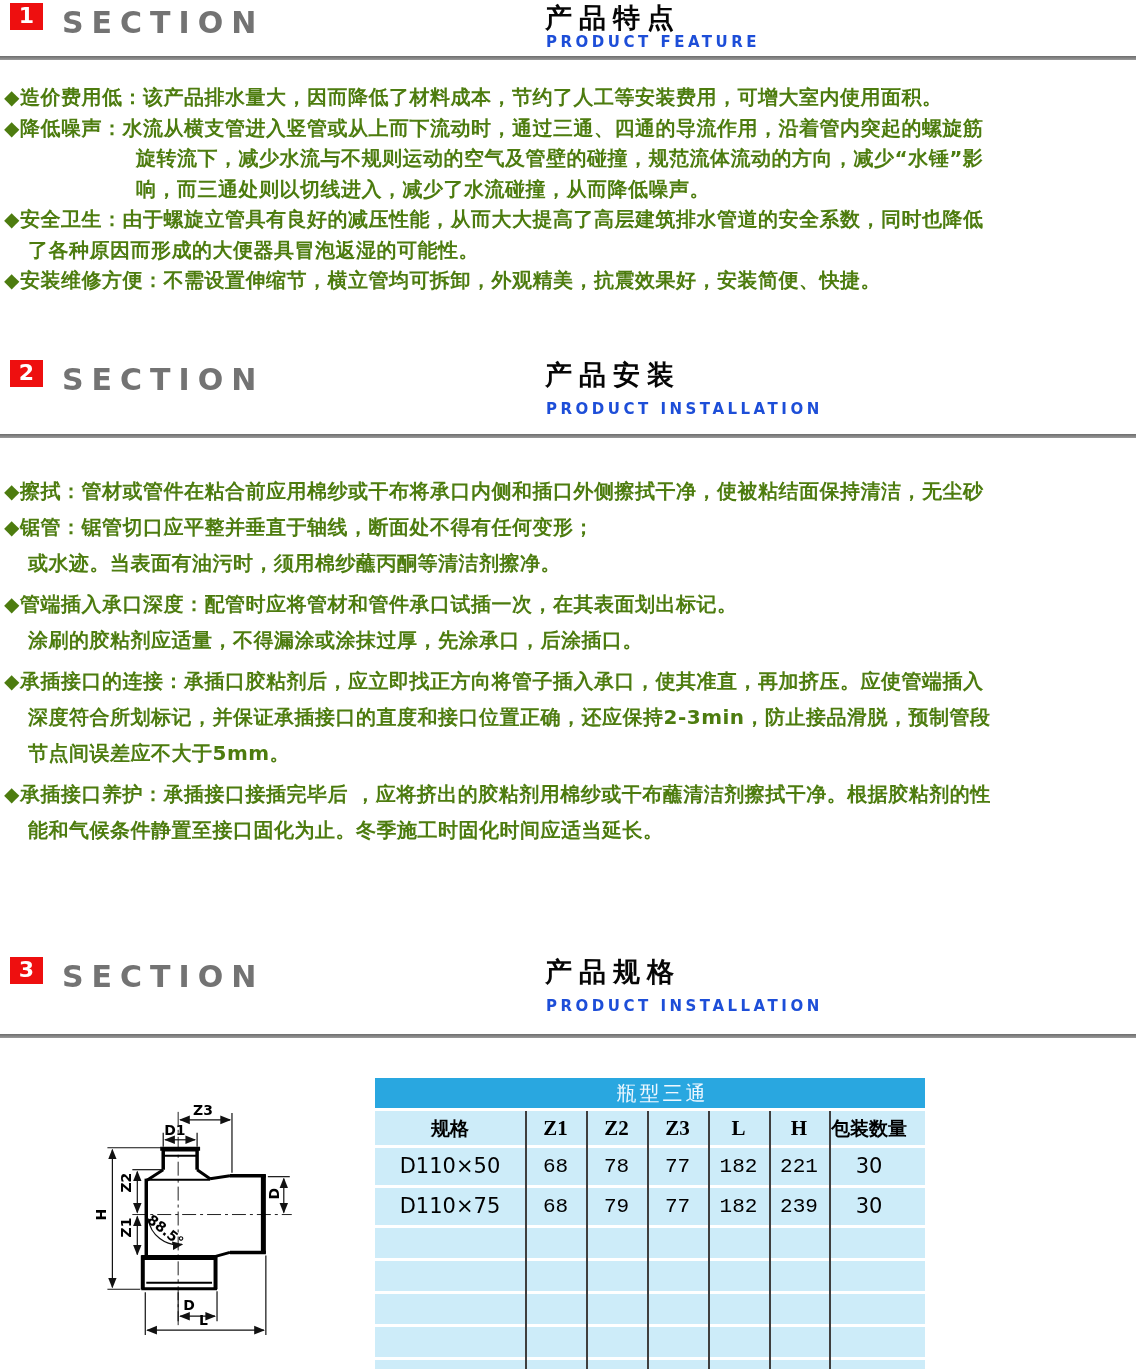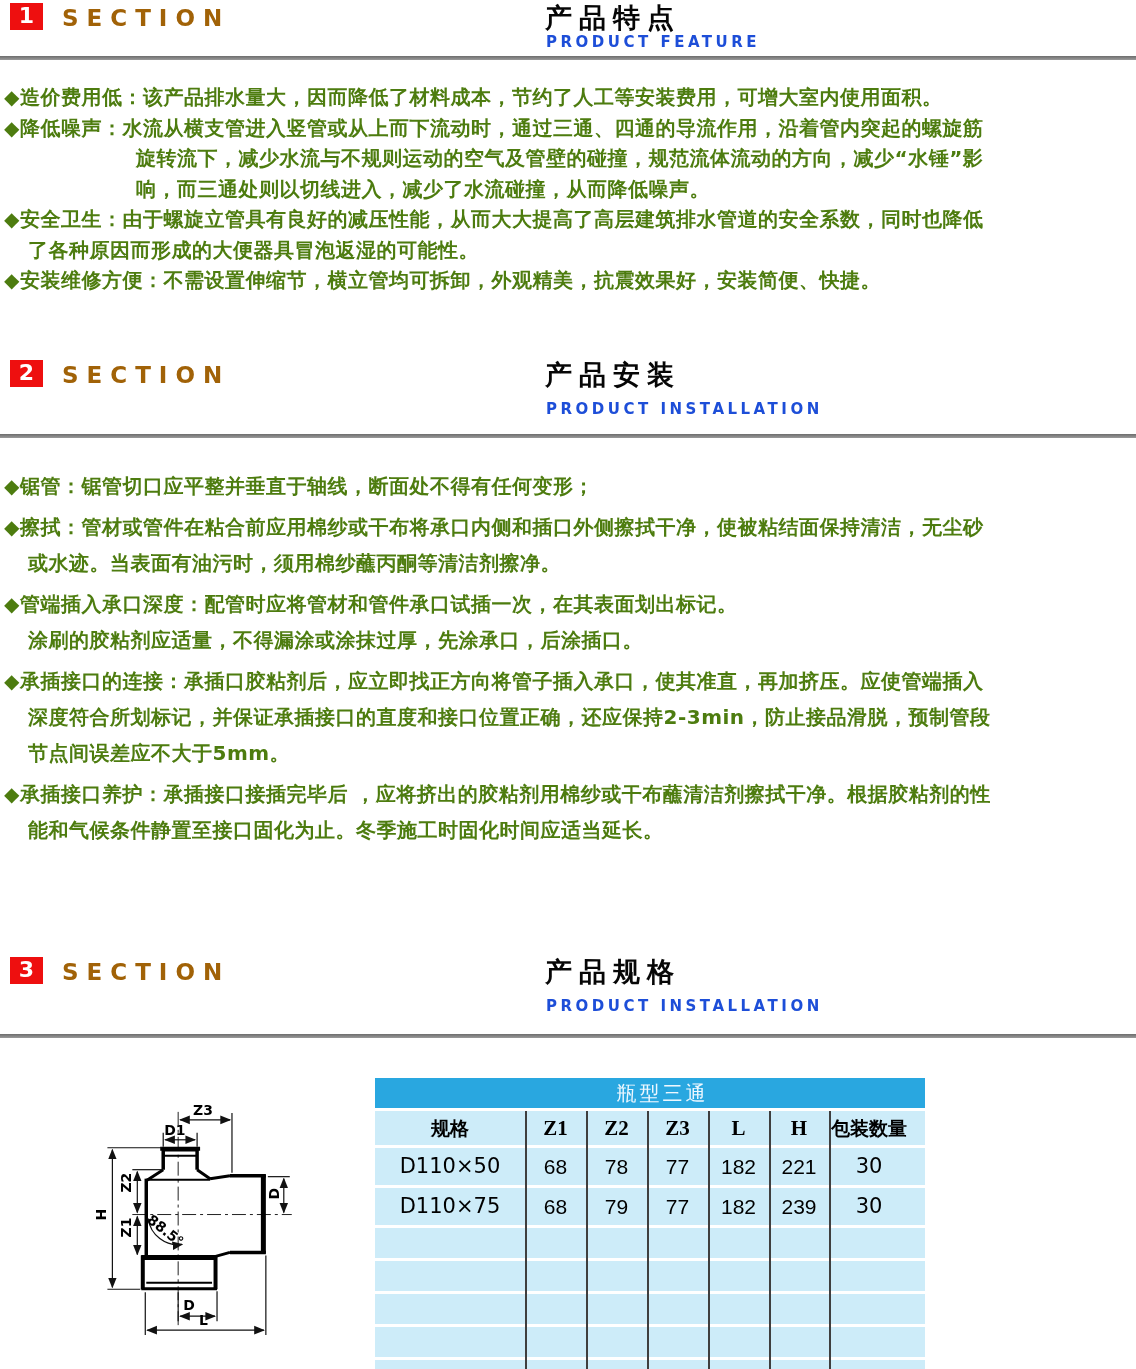--- a/index.html
+++ b/index.html
@@ -9,22 +9,22 @@
     font-family:"DejaVu Sans",sans-serif;color:#000;
   }
   
   .sec-header{position:absolute;left:0;width:1136px;height:60px;}
   .sec-num{
     position:absolute;left:10px;top:0;width:33px;height:27px;
     background:#ee0f0f;color:#fff;font-size:22px;font-weight:bold;
     text-align:center;line-height:26px;
   }
   .sec-label{
-    position:absolute;left:62px;top:2px;font-size:23px;font-weight:600;
-    letter-spacing:8px;color:#a16207;
+    position:absolute;left:62px;top:2px;font-size:30px;font-weight:600;
+    letter-spacing:8px;color:#737373;
   }
   .title-cn{
     position:absolute;left:545px;top:-3px;font-size:27px;font-weight:bold;
     letter-spacing:7px;color:#060606;
   }
   .title-en{
     position:absolute;left:546px;top:33px;font-size:15px;font-weight:bold;
     letter-spacing:3.5px;color:#1d4ed8;
   }
   .divider{
@@ -58,21 +58,21 @@
   .t-row{display:flex;background:#cdecf9;margin-bottom:3px;}
   .t-row .c{text-align:center;box-sizing:border-box;}
   .c0{width:150px;} .c1,.c2,.c3,.c4{width:61px;} .c5{width:60px;} .c6{width:80px;}
   .t-head{height:34px;}
   .t-head .c{font-weight:bold;line-height:34px;}
   .t-head .cn{font-size:19px;font-family:"DejaVu Sans",sans-serif;}
   .t-head .sr{font-size:21px;font-family:"Liberation Serif",serif;}
   .t-data{height:37px;}
   .t-data .c{line-height:37px;font-size:21px;}
   .t-data .spec{font-family:"DejaVu Sans",sans-serif;}
-  .t-data .num{font-family:Liberation Sans, sans-serif;}
+  .t-data .num{font-family:Liberation Mono, monospace;}
   .t-data .qty{font-family:"DejaVu Sans",sans-serif;}
   .t-empty{height:30px;}
   .v-line{
     position:absolute;top:33px;bottom:0;width:2px;background:#3f3f3f;
   }
 </style>
 </head>
 <body>
 
 <div class="page">
@@ -97,22 +97,22 @@
 
   <div class="sec-header" style="top:360px">
     <div class="sec-num">2</div>
     <div class="sec-label">SECTION</div>
     <div class="title-cn">产品安装</div>
     <div class="title-en" style="top:40px">PRODUCT INSTALLATION</div>
   </div>
   <div class="divider" style="top:434px"></div>
 
   <div class="text-block s2" style="top:468px">
+    <div class="line nb">◆擦拭：管材或管件在粘合前应用棉纱或干布将承口内侧和插口外侧擦拭干净，使被粘结面保持清洁，无尘砂</div>
     <div class="line">◆锯管：锯管切口应平整并垂直于轴线，断面处不得有任何变形；</div>
-    <div class="line nb">◆擦拭：管材或管件在粘合前应用棉纱或干布将承口内侧和插口外侧擦拭干净，使被粘结面保持清洁，无尘砂</div>
     <div class="line cont">或水迹。当表面有油污时，须用棉纱蘸丙酮等清洁剂擦净。</div>
     <div class="line nb">◆管端插入承口深度：配管时应将管材和管件承口试插一次，在其表面划出标记。</div>
     <div class="line cont">涂刷的胶粘剂应适量，不得漏涂或涂抹过厚，先涂承口，后涂插口。</div>
     <div class="line nb">◆承插接口的连接：承插口胶粘剂后，应立即找正方向将管子插入承口，使其准直，再加挤压。应使管端插入</div>
     <div class="line cont">深度符合所划标记，并保证承插接口的直度和接口位置正确，还应保持2-3min，防止接品滑脱，预制管段</div>
     <div class="line cont">节点间误差应不大于5mm。</div>
     <div class="line nb">◆承插接口养护：承插接口接插完毕后 ，应将挤出的胶粘剂用棉纱或干布蘸清洁剂擦拭干净。根据胶粘剂的性</div>
     <div class="line cont">能和气候条件静置至接口固化为止。冬季施工时固化时间应适当延长。</div>
   </div>
 

